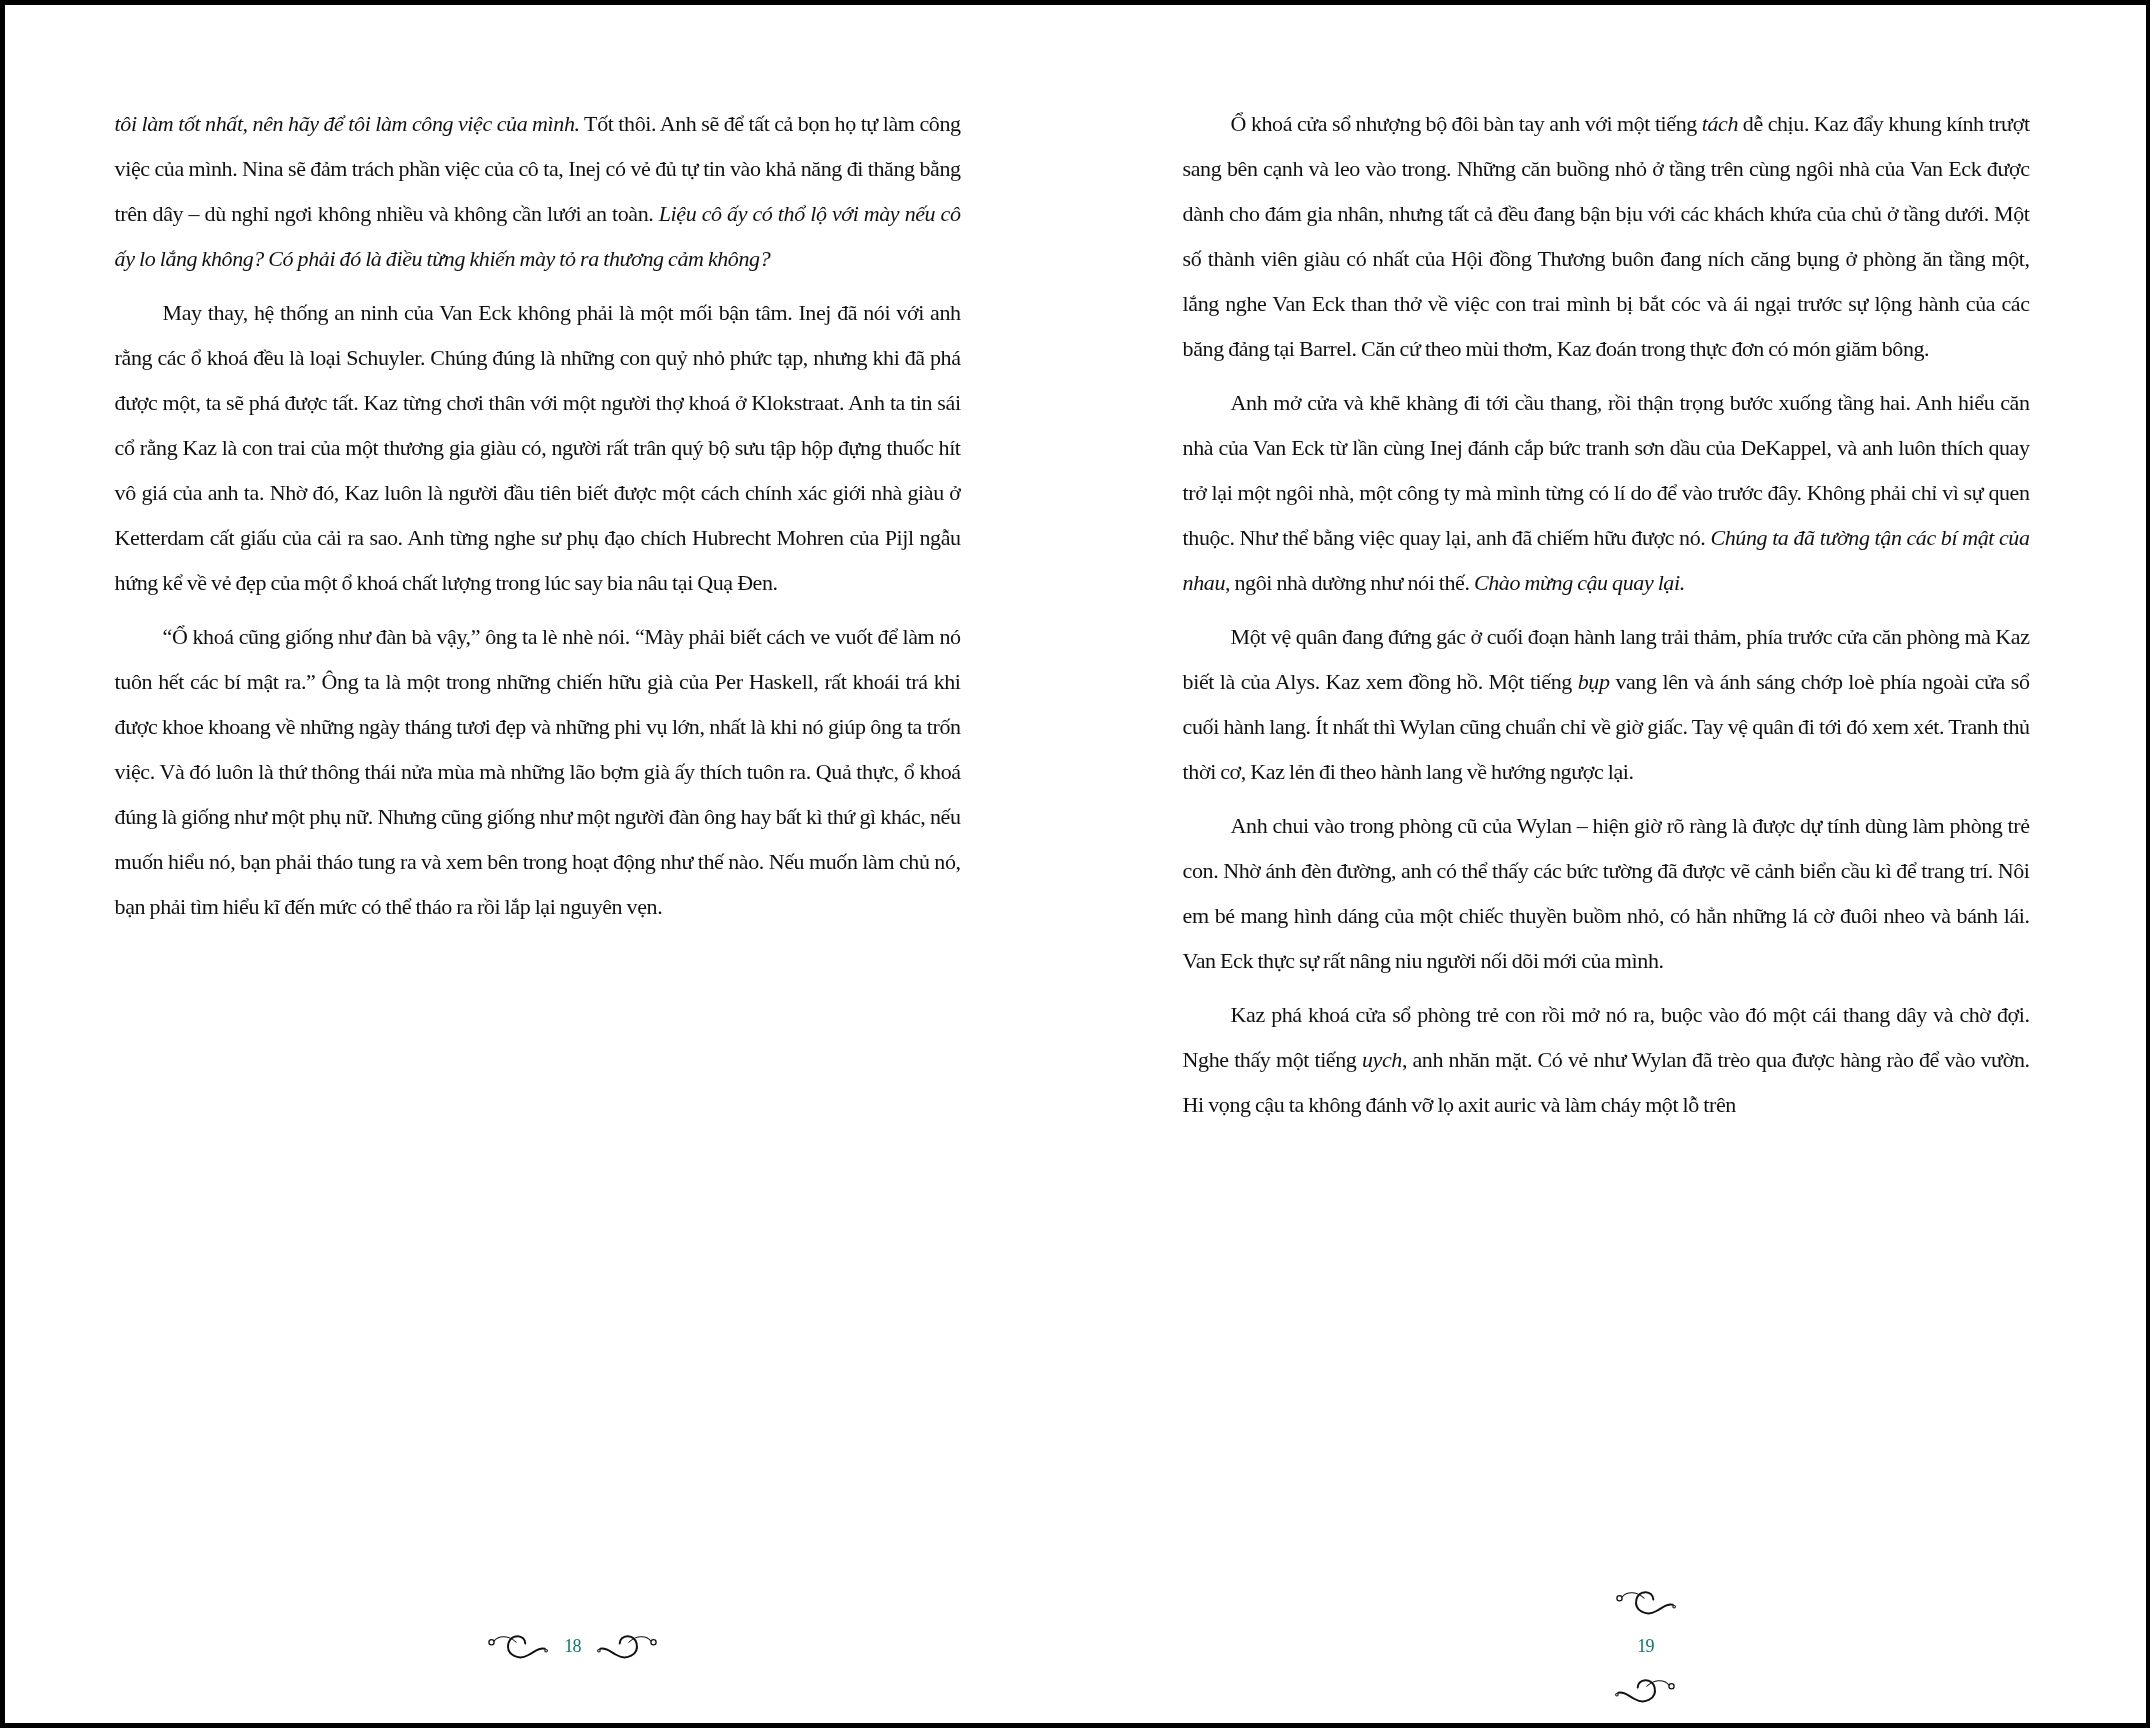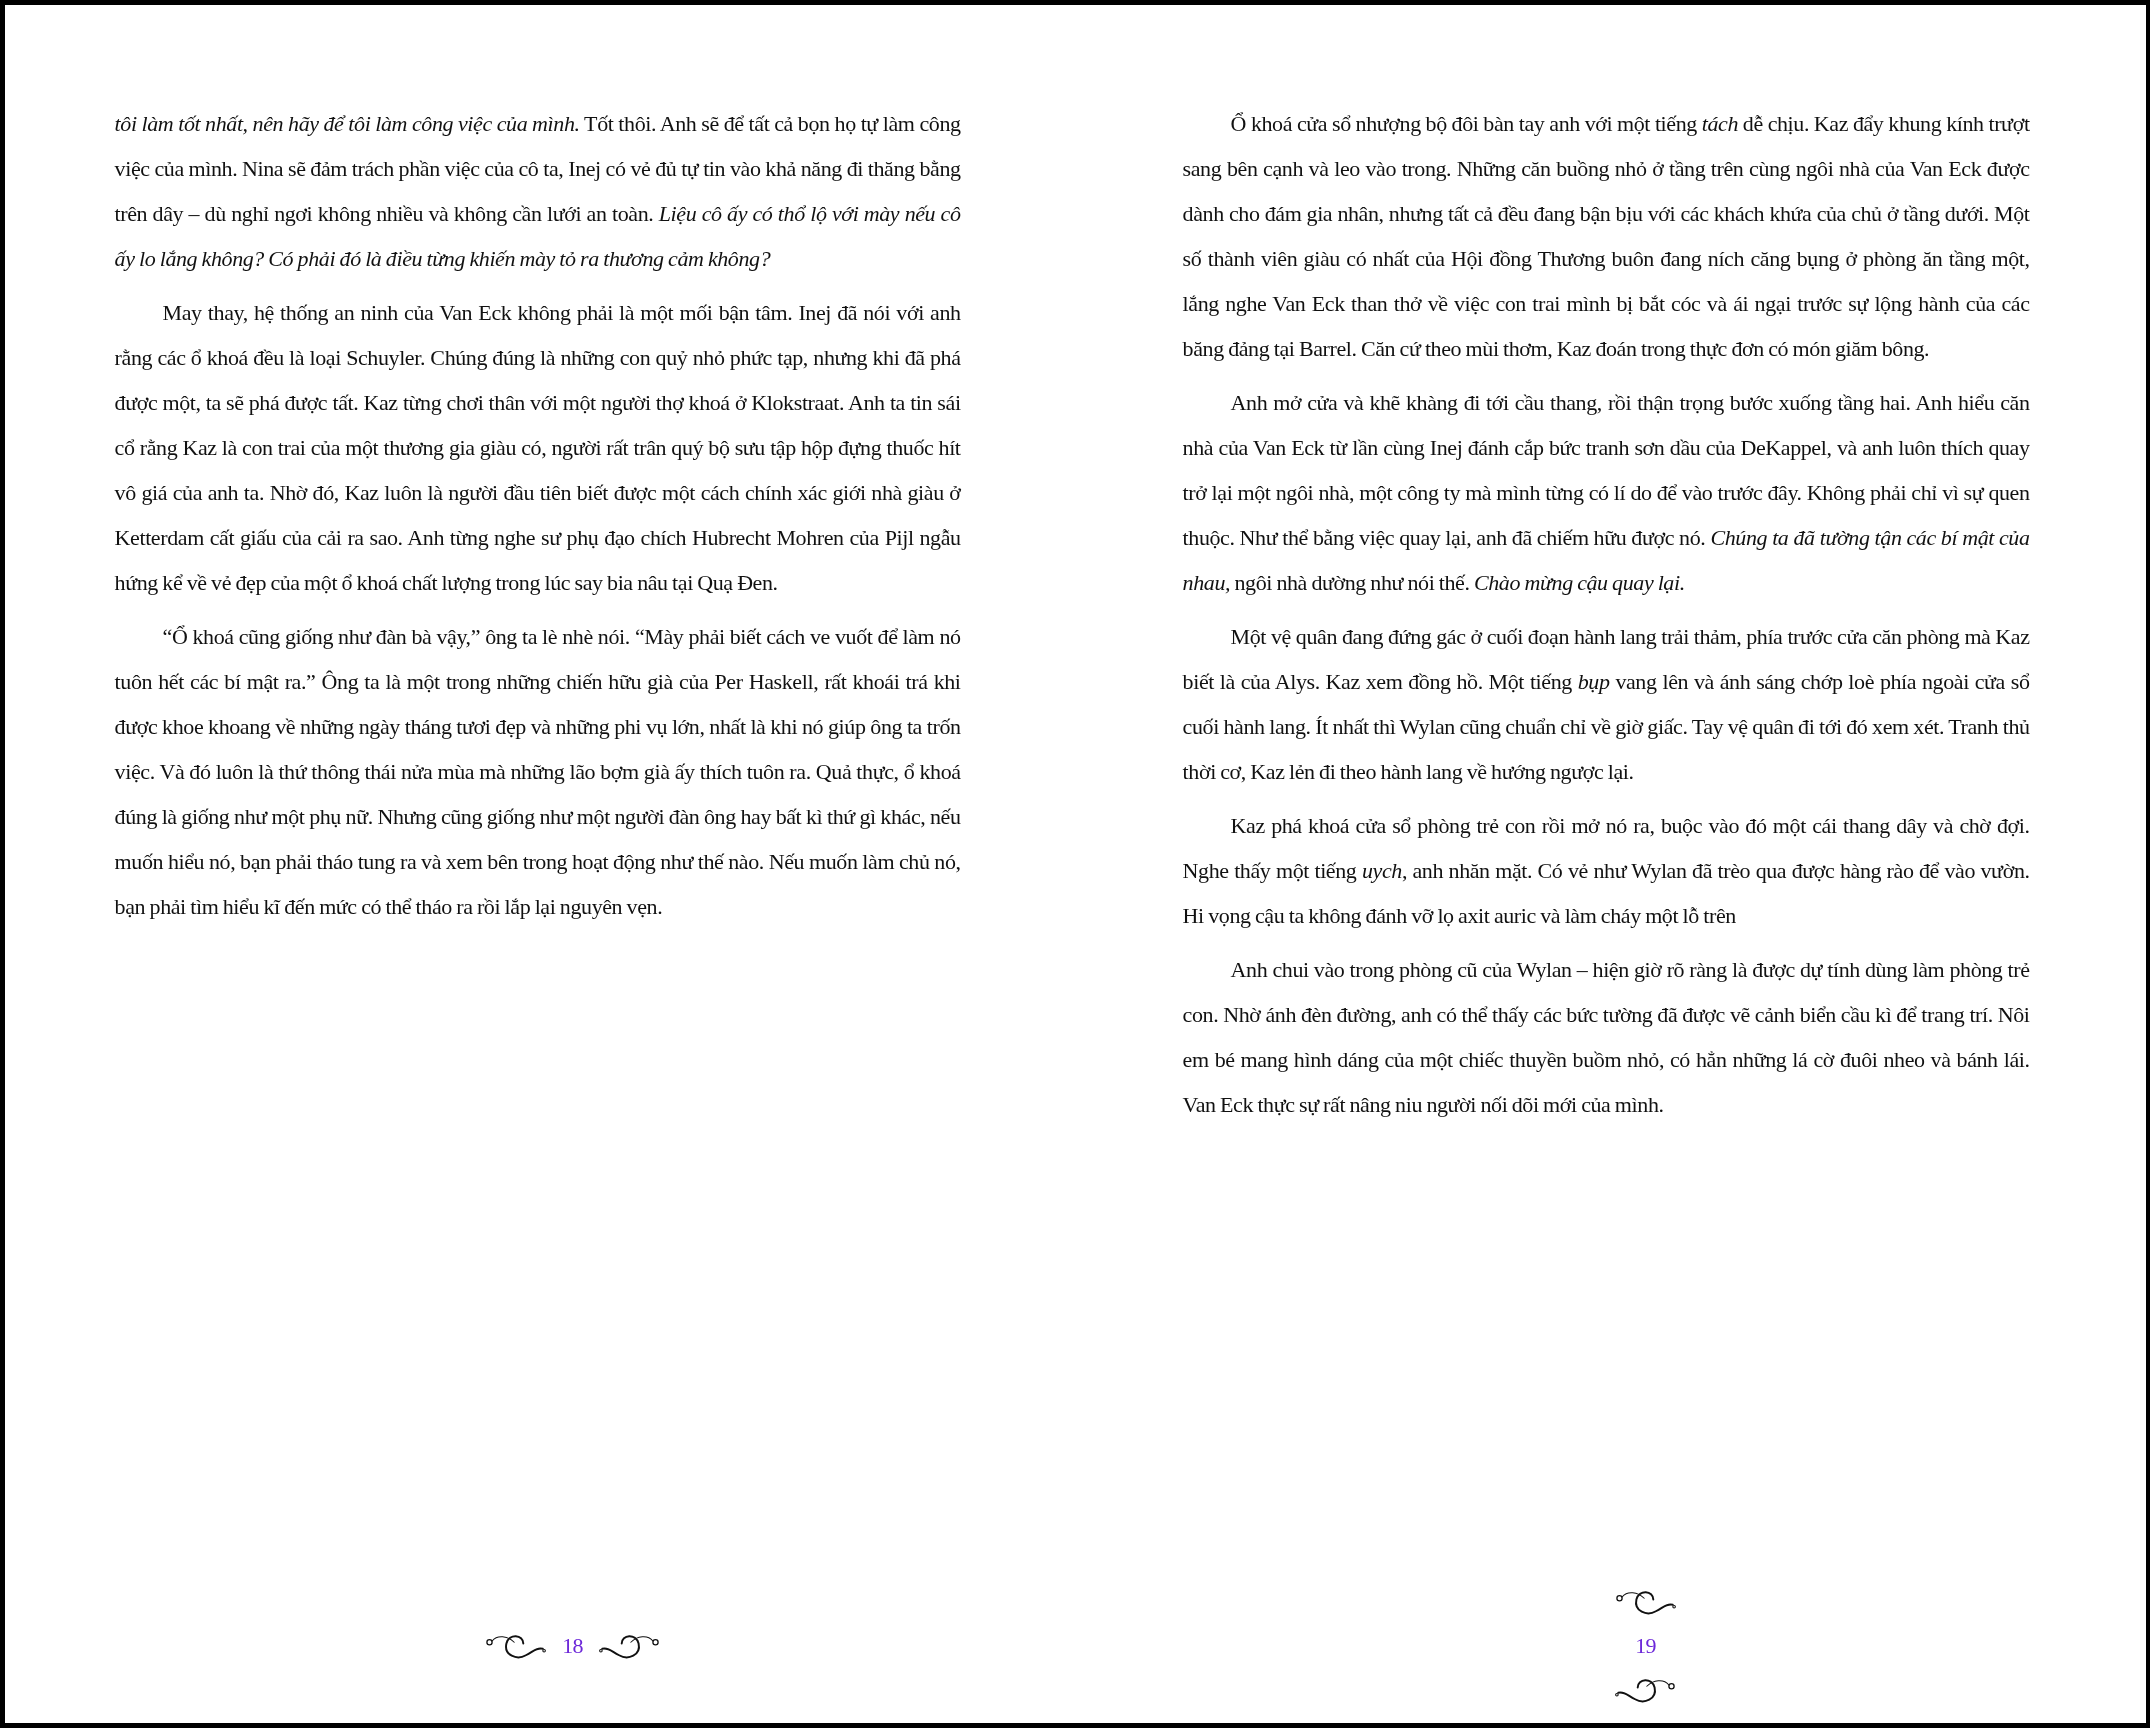--- a/index.html
+++ b/index.html
@@ -59,24 +59,24 @@
       width: 260px;
       height: 52px;
       display: flex;
       align-items: center;
       justify-content: center;
       gap: 14.3px;
     }
     .page-left .folio { left: 438px; }
     .page-right .folio { left: 441px; flex-direction: column; }
     .folio-num {
-      font-size: 22px;
+      font-size: 18px;
       line-height: 26px;
       letter-spacing: -0.7px;
-      color: #6d28d9;
+      color: #0f766e;
     }
     .ornament svg { display: block; }
   </style>
 </head>
 <body>
 
 <div class="spread">
 
   <div class="page page-left">
     <div class="text-block">
@@ -117,24 +117,24 @@
       <p class="para">
         <span>Ổ khoá cửa sổ nhượng bộ đôi bàn tay anh với một tiếng </span><span class="it">tách</span><span> dễ chịu. Kaz đẩy khung kính trượt sang bên cạnh và leo vào trong. Những căn buồng nhỏ ở tầng trên cùng ngôi nhà của Van Eck được dành cho đám gia nhân, nhưng tất cả đều đang bận bịu với các khách khứa của chủ ở tầng dưới. Một số thành viên giàu có nhất của Hội đồng Thương buôn đang ních căng bụng ở phòng ăn tầng một, lắng nghe Van Eck than thở về việc con trai mình bị bắt cóc và ái ngại trước sự lộng hành của các băng đảng tại Barrel. Căn cứ theo mùi thơm, Kaz đoán trong thực đơn có món giăm bông.</span>
       </p>
       <p class="para">
         <span>Anh mở cửa và khẽ khàng đi tới cầu thang, rồi thận trọng bước xuống tầng hai. Anh hiểu căn nhà của Van Eck từ lần cùng Inej đánh cắp bức tranh sơn dầu của DeKappel, và anh luôn thích quay trở lại một ngôi nhà, một công ty mà mình từng có lí do để vào trước đây. Không phải chỉ vì sự quen thuộc. Như thể bằng việc quay lại, anh đã chiếm hữu được nó. </span><span class="it">Chúng ta đã tường tận các bí mật của nhau,</span><span> ngôi nhà dường như nói thế. </span><span class="it">Chào mừng cậu quay lại.</span>
       </p>
       <p class="para">
         <span>Một vệ quân đang đứng gác ở cuối đoạn hành lang trải thảm, phía trước cửa căn phòng mà Kaz biết là của Alys. Kaz xem đồng hồ. Một tiếng </span><span class="it">bụp</span><span> vang lên và ánh sáng chớp loè phía ngoài cửa sổ cuối hành lang. Ít nhất thì Wylan cũng chuẩn chỉ về giờ giấc. Tay vệ quân đi tới đó xem xét. Tranh thủ thời cơ, Kaz lẻn đi theo hành lang về hướng ngược lại.</span>
       </p>
       <p class="para">
-        <span>Kaz phá khoá cửa sổ phòng trẻ con rồi mở nó ra, buộc vào đó một cái thang dây và chờ đợi. Nghe thấy một tiếng </span><span class="it">uych</span><span>, anh nhăn mặt. Có vẻ như Wylan đã trèo qua được hàng rào để vào vườn. Hi vọng cậu ta không đánh vỡ lọ axit auric và làm cháy một lỗ trên</span>
+        <span>Anh chui vào trong phòng cũ của Wylan – hiện giờ rõ ràng là được dự tính dùng làm phòng trẻ con. Nhờ ánh đèn đường, anh có thể thấy các bức tường đã được vẽ cảnh biển cầu kì để trang trí. Nôi em bé mang hình dáng của một chiếc thuyền buồm nhỏ, có hẳn những lá cờ đuôi nheo và bánh lái. Van Eck thực sự rất nâng niu người nối dõi mới của mình.</span>
       </p>
       <p class="para">
-        <span>Anh chui vào trong phòng cũ của Wylan – hiện giờ rõ ràng là được dự tính dùng làm phòng trẻ con. Nhờ ánh đèn đường, anh có thể thấy các bức tường đã được vẽ cảnh biển cầu kì để trang trí. Nôi em bé mang hình dáng của một chiếc thuyền buồm nhỏ, có hẳn những lá cờ đuôi nheo và bánh lái. Van Eck thực sự rất nâng niu người nối dõi mới của mình.</span>
+        <span>Kaz phá khoá cửa sổ phòng trẻ con rồi mở nó ra, buộc vào đó một cái thang dây và chờ đợi. Nghe thấy một tiếng </span><span class="it">uych</span><span>, anh nhăn mặt. Có vẻ như Wylan đã trèo qua được hàng rào để vào vườn. Hi vọng cậu ta không đánh vỡ lọ axit auric và làm cháy một lỗ trên</span>
       </p>
     </div>
 
     <div class="folio">
       <span class="ornament">
         <svg width="65" height="33" viewBox="0 0 100 50" fill="none" stroke="#111" stroke-linecap="round">
           <circle cx="10" cy="20" r="4" stroke-width="2"></circle>
           <path d="M14 18 C 22 8, 38 10, 48 20" stroke-width="1.6"></path>
           <path d="M62 22 C 62 8, 40 6, 36 22 C 32 40, 52 48, 66 40 C 78 34, 82 28, 92 30" stroke-width="3"></path>
           <circle cx="94" cy="33" r="2" stroke-width="1.6"></circle>

